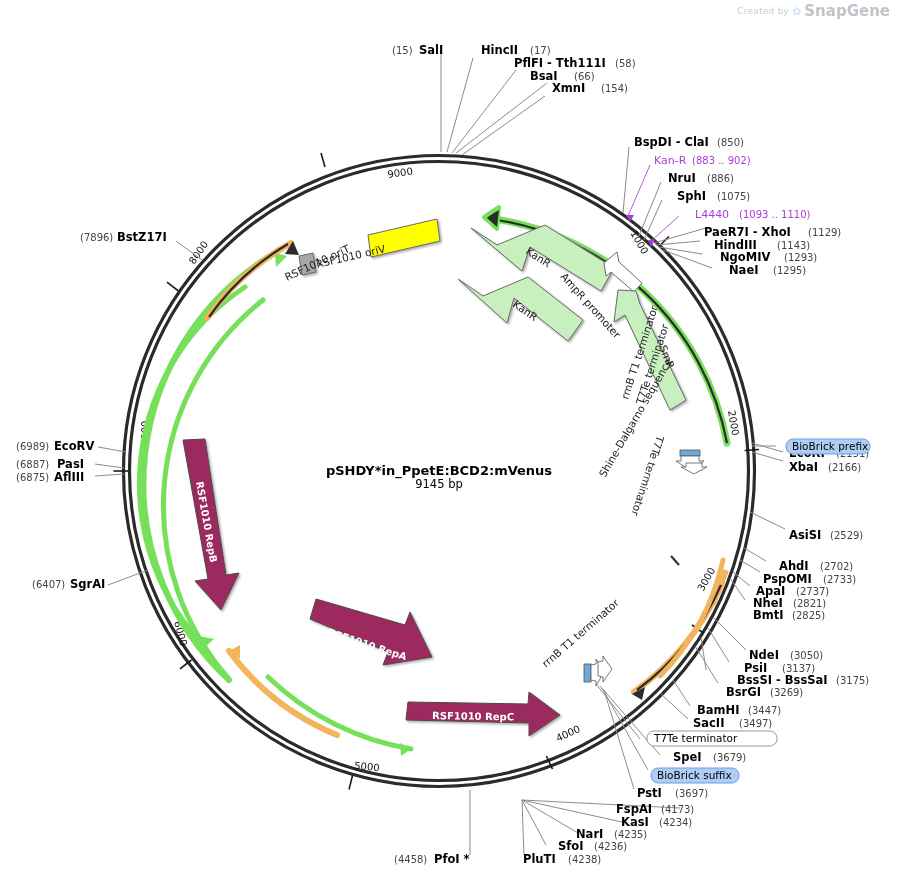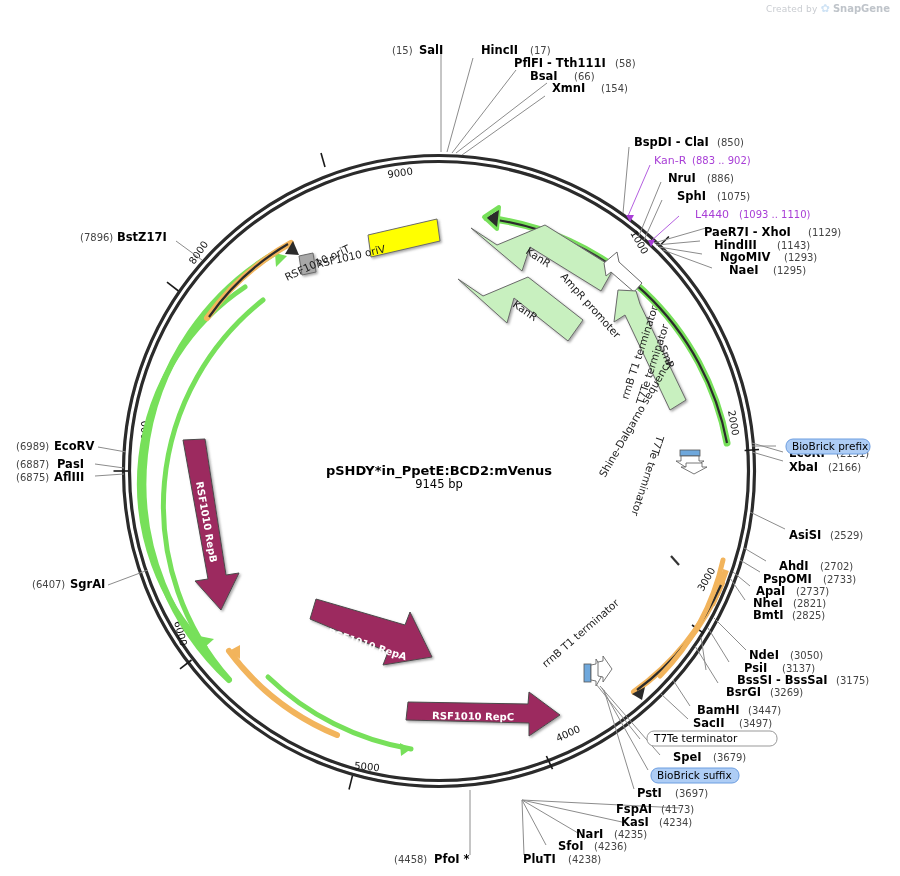--- a/index.html
+++ b/index.html
@@ -1,21 +1,21 @@
 <!DOCTYPE html>
 <html><head>
 <meta charset="utf-8">
 <style>
   html,body{margin:0;padding:0;background:#fff;}
   body{width:900px;height:876px;position:relative;overflow:hidden;
        font-family:"DejaVu Sans","Liberation Sans",sans-serif;color:#000;}
   #map{position:absolute;left:0;top:0;width:900px;height:876px;}
   .wm{position:absolute;right:10px;top:2px;font-size:9px;color:#c9ccd1;
       letter-spacing:.2px;display:flex;align-items:center;gap:3px;}
-  .wm b{color:#bfc4ca;font-weight:bold;font-size:10px;letter-spacing:0;}
+  .wm b{color:#bfc4ca;font-weight:bold;font-size:15px;letter-spacing:0;}
   .wm .lf{color:#cfe3f5;font-size:11px;}
   text{font-family:"DejaVu Sans","Liberation Sans",sans-serif;}
   .enz{font-size:11.5px;font-weight:bold;fill:#000;}
   .pos{font-size:10px;fill:#444;font-weight:normal;}
   .feat-purple{font-size:11px;fill:#a83ed6;}
   .tick{font-size:10px;fill:#111;}
   .ftlabel{font-size:10.5px;fill:#1a1a1a;}
   .ftlabel-w{font-size:10px;fill:#fff;font-weight:bold;}
   .title{font-size:13px;font-weight:bold;fill:#000;}
   .subtitle{font-size:11.5px;fill:#000;}

